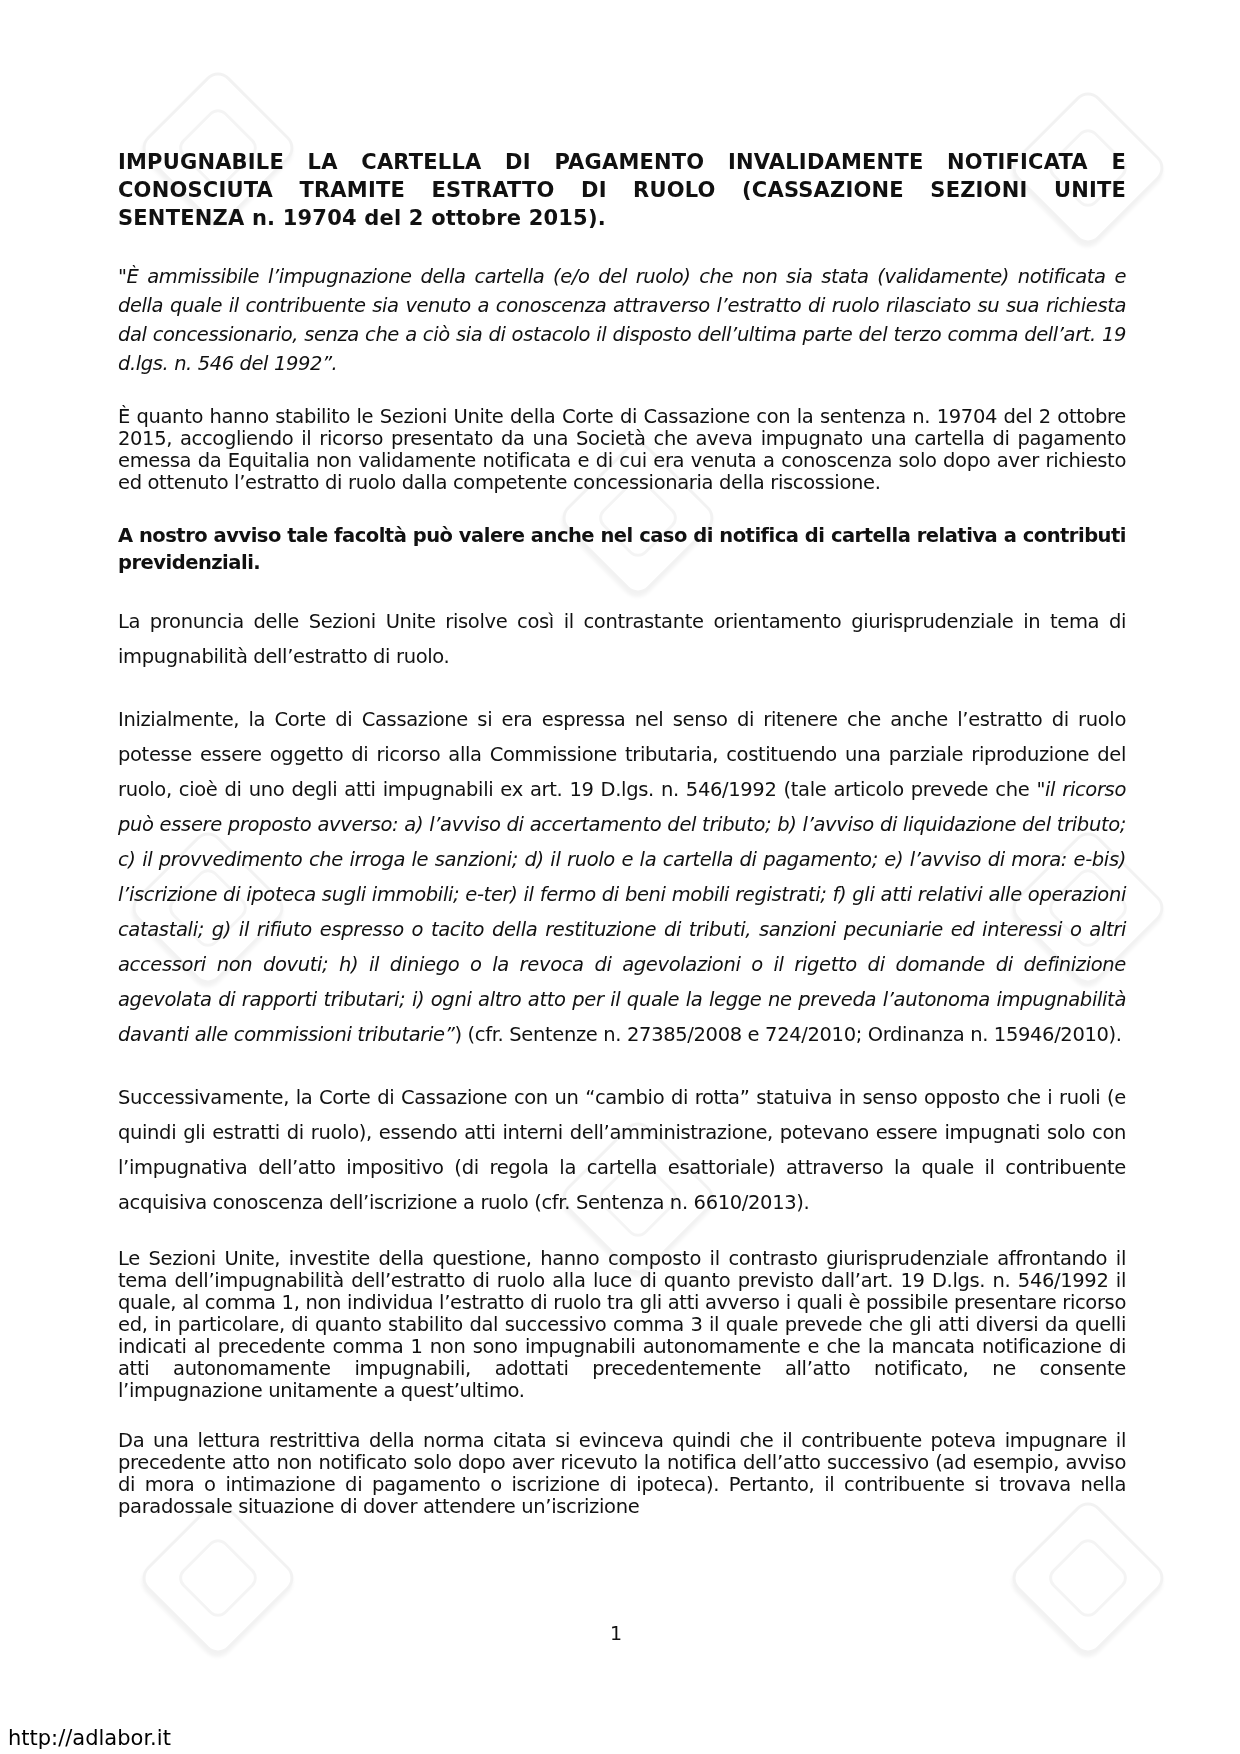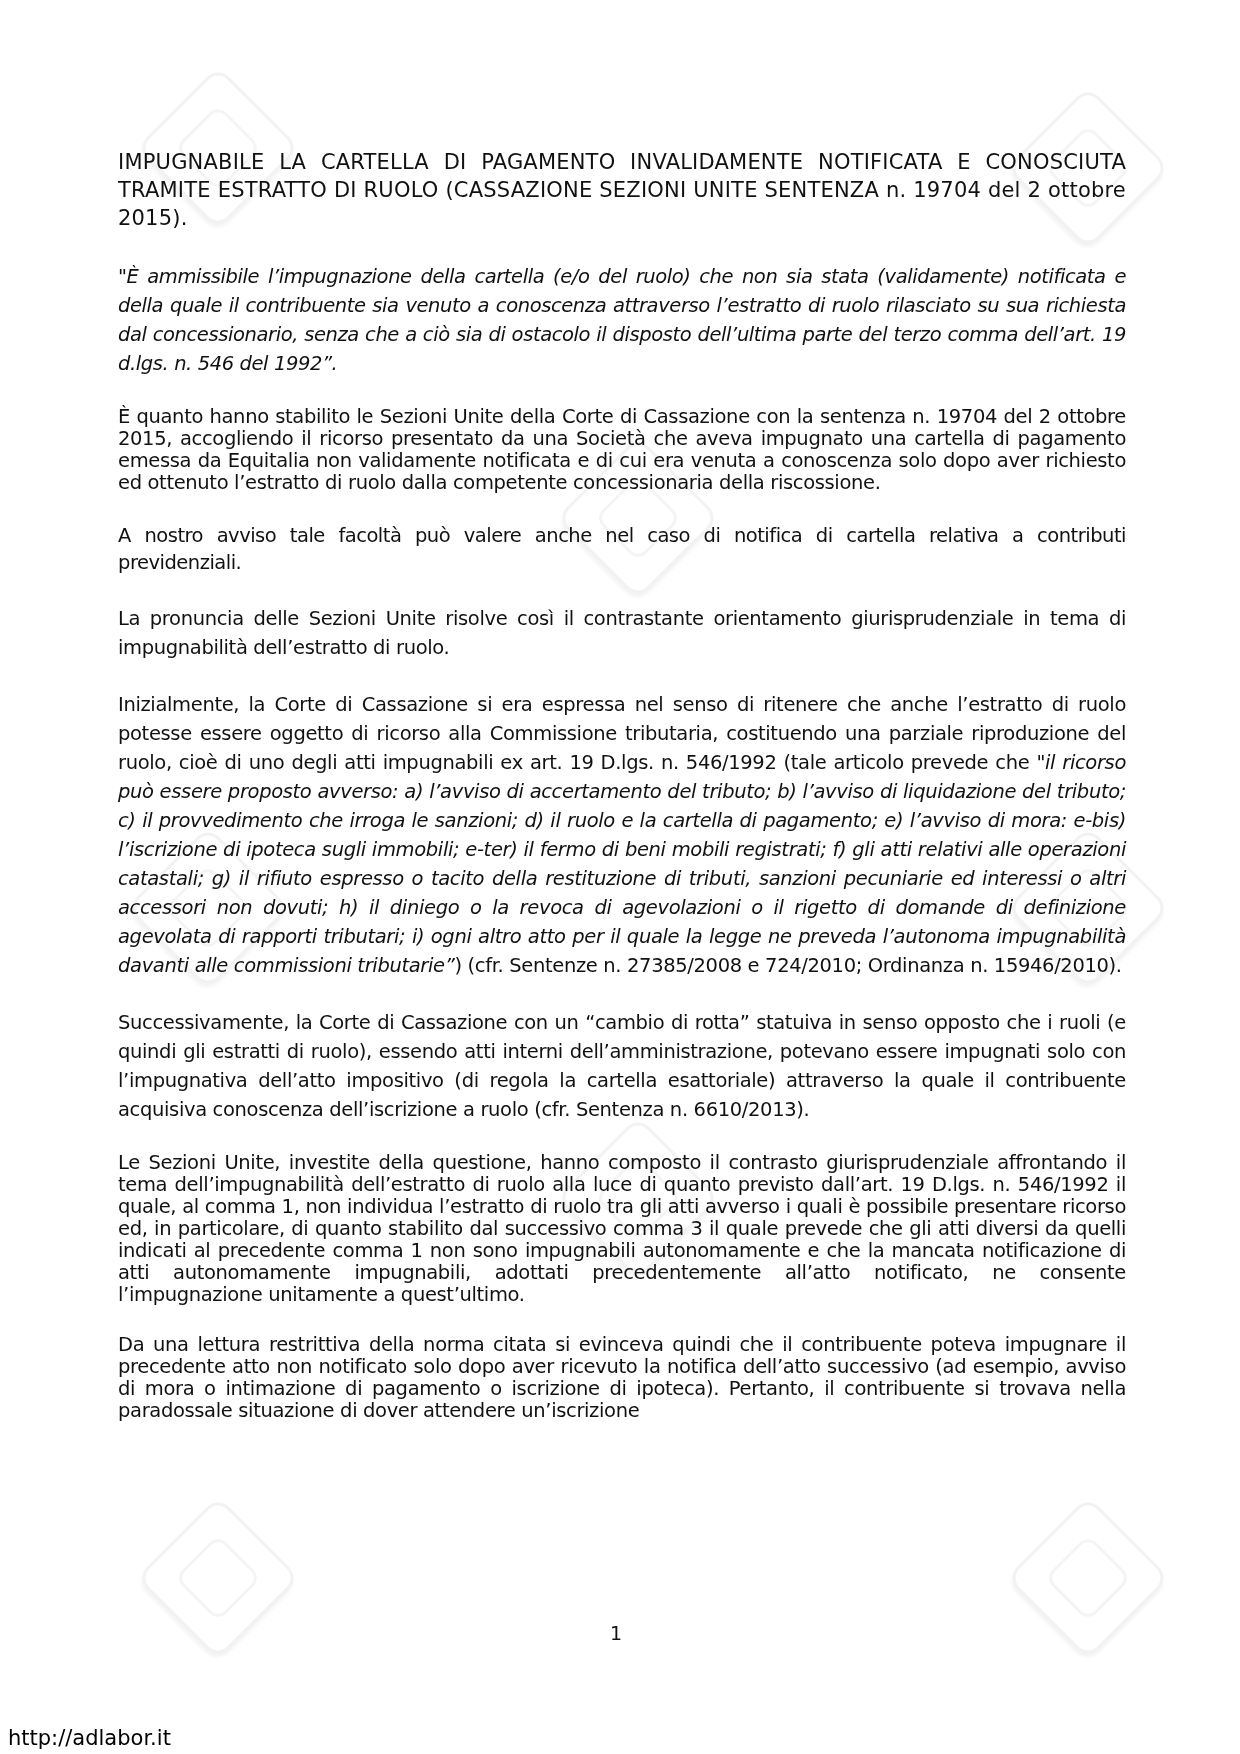--- a/index.html
+++ b/index.html
@@ -5,26 +5,26 @@
   html, body { margin: 0; padding: 0; background: #ffffff; }
   body { width: 1240px; height: 1754px; position: relative; overflow: hidden;
          font-family: "DejaVu Sans", sans-serif; color: #111; }
   .page { position: absolute; left: 0; top: 0; width: 1240px; height: 1754px; }
   .wm { position: absolute; width: 110px; height: 110px; transform: rotate(45deg);
         border: 3px solid rgba(0,0,0,0.05); border-radius: 16px;
         box-shadow: 2px 3px 4px rgba(0,0,0,0.05); }
   .wm::after { content: ""; position: absolute; left: 24px; top: 24px; width: 56px; height: 56px;
         border: 3px solid rgba(0,0,0,0.045); border-radius: 12px; }
   .content { position: absolute; left: 118px; top: 148px; width: 1008px; }
-  .title { font-weight: normal; font-size: 21px; line-height: 28px; text-align: justify;
+  .title { font-weight: bold; font-size: 21px; line-height: 28px; text-align: justify;
            font-family: "DejaVu Sans", sans-serif; letter-spacing: 0.2px; margin: 0 0 30px 0; }
-  p { margin: 0 0 28px 0; font-size: 19.5px; line-height: 29px; text-align: justify;
+  p { margin: 0 0 28px 0; font-size: 19.5px; line-height: 35px; text-align: justify;
       font-family: "DejaVu Sans", sans-serif; letter-spacing: -0.35px; word-spacing: 0px; }
   p.quote { font-style: italic; line-height: 29px; letter-spacing: -0.4px; }
-  p.bold { font-weight: normal; line-height: 27px; letter-spacing: -0.5px; }
+  p.bold { font-weight: bold; line-height: 27px; letter-spacing: -0.5px; }
   p.tight { line-height: 22px; }
   .it { font-style: italic; }
   .page-number { position: absolute; left: 610px; top: 1622px; font-size: 19px; }
   .footer-url { position: absolute; left: 8px; top: 1726px; font-size: 21px; color: #000; }
 </style>
 </head>
 <body>
 
 <div class="page">
 

